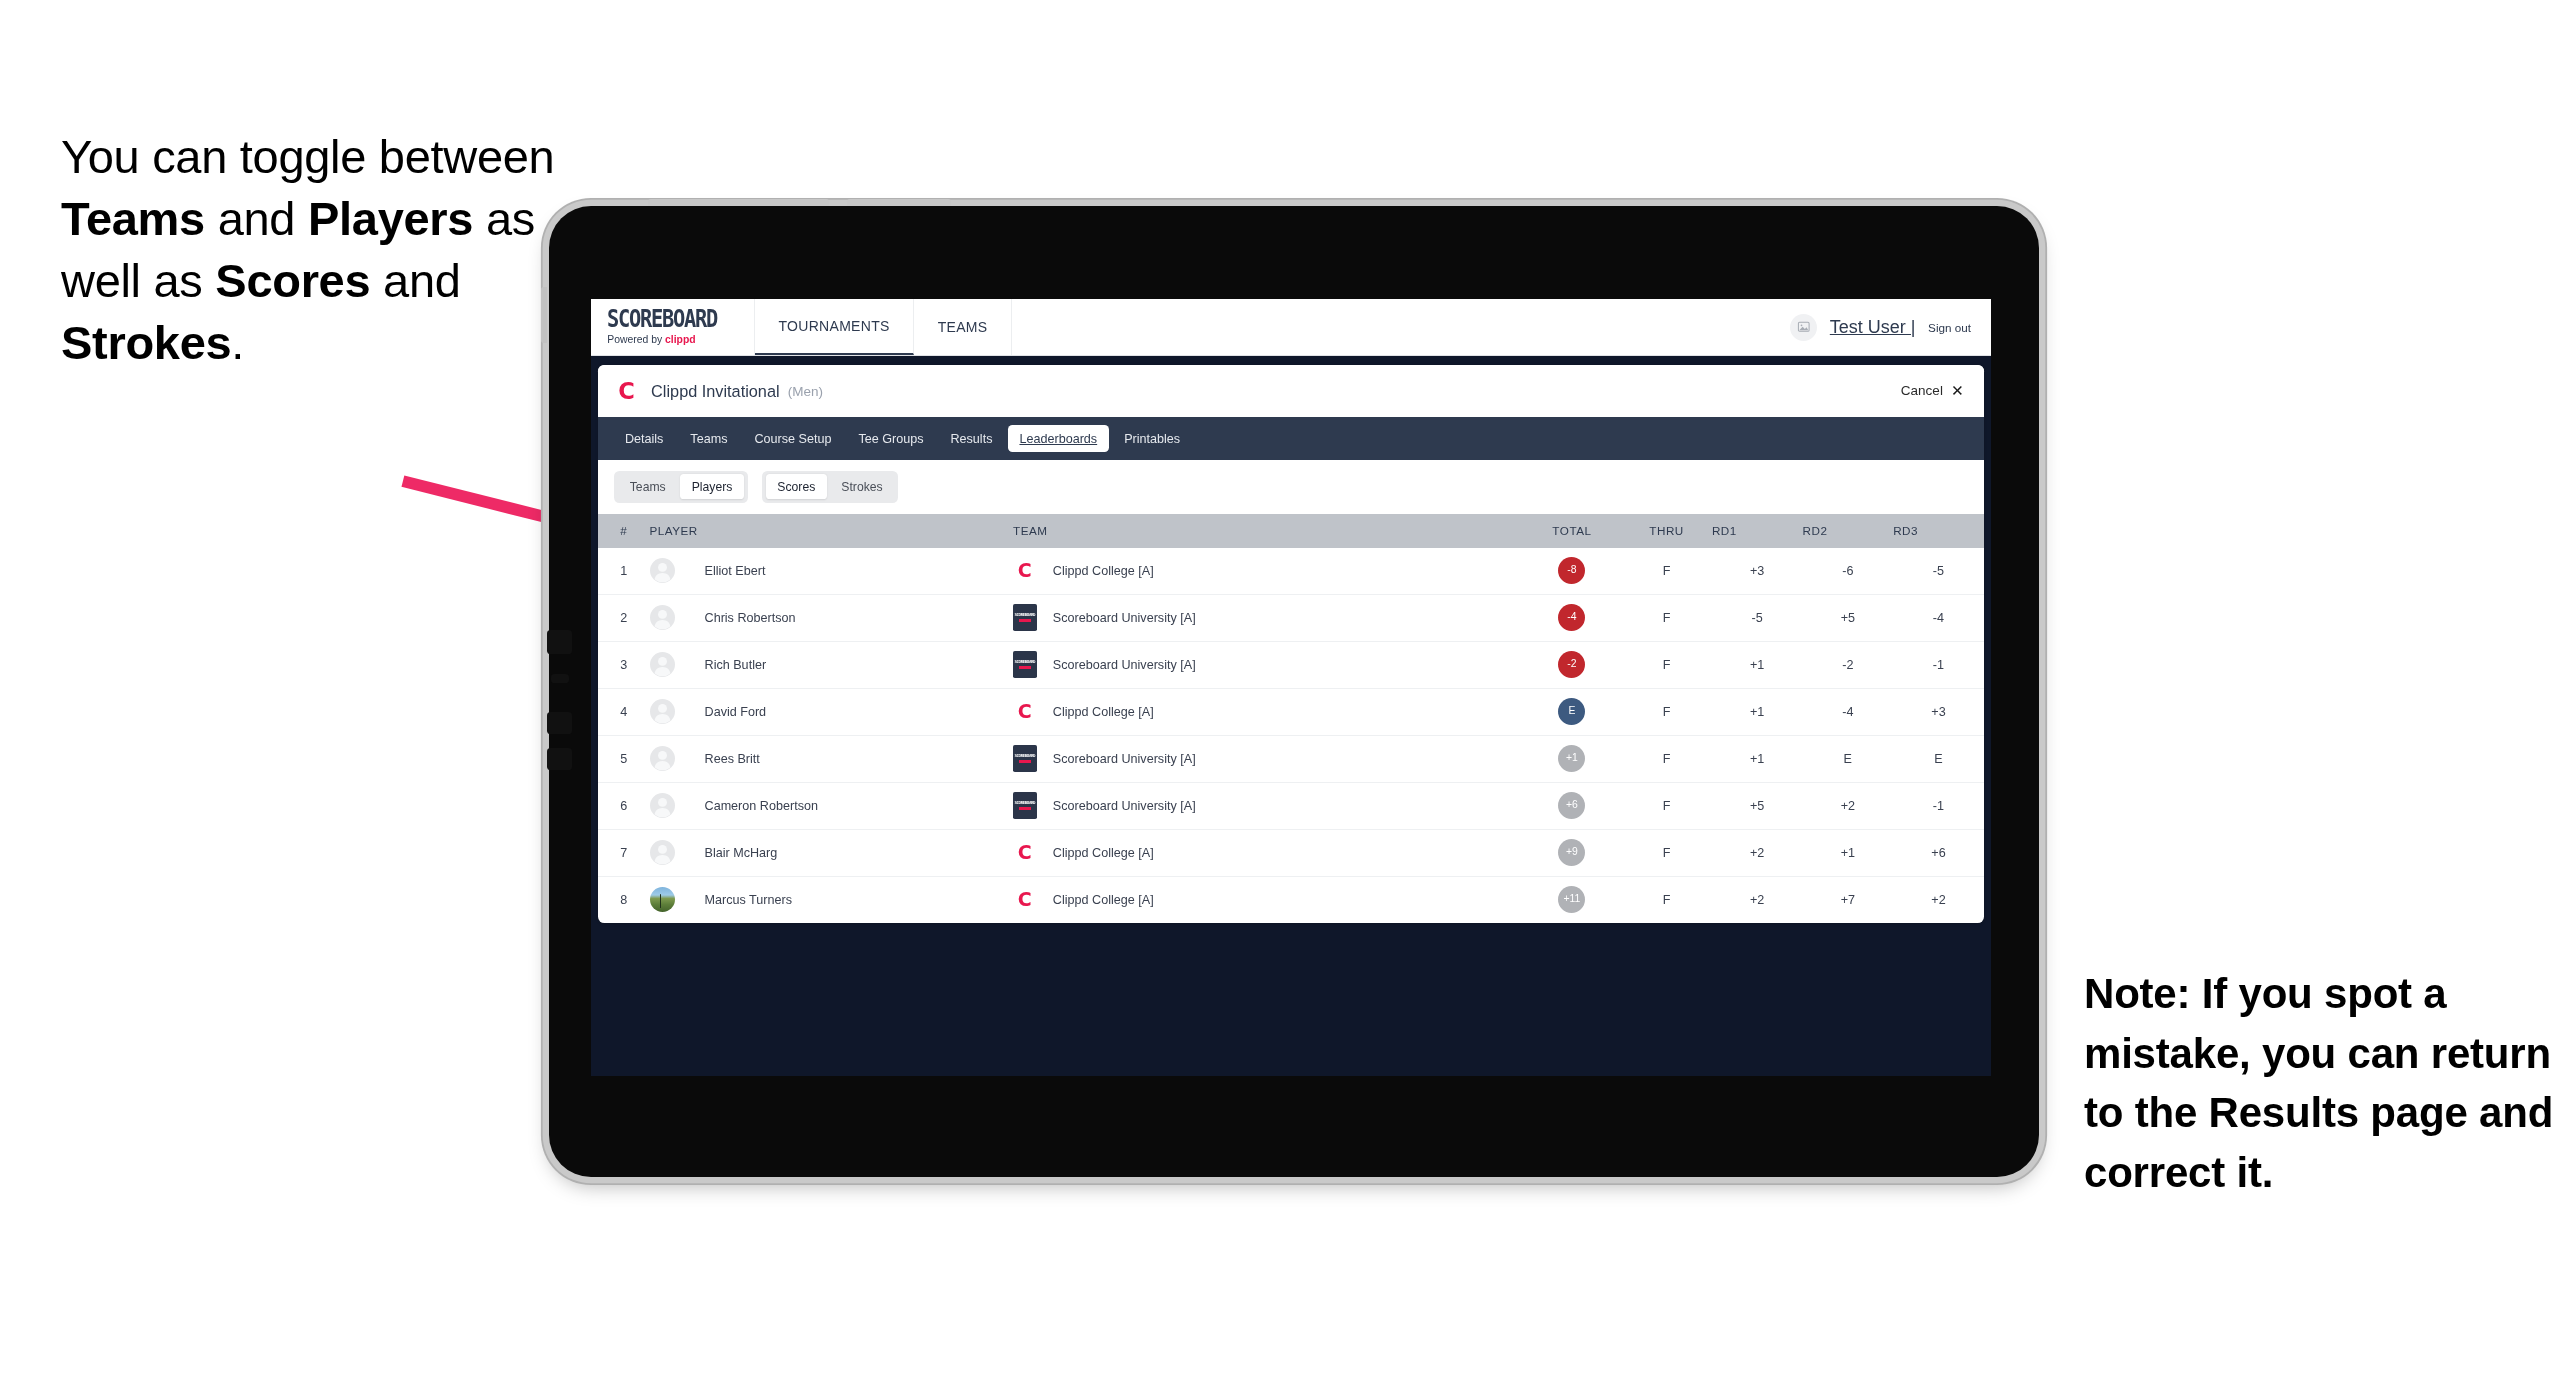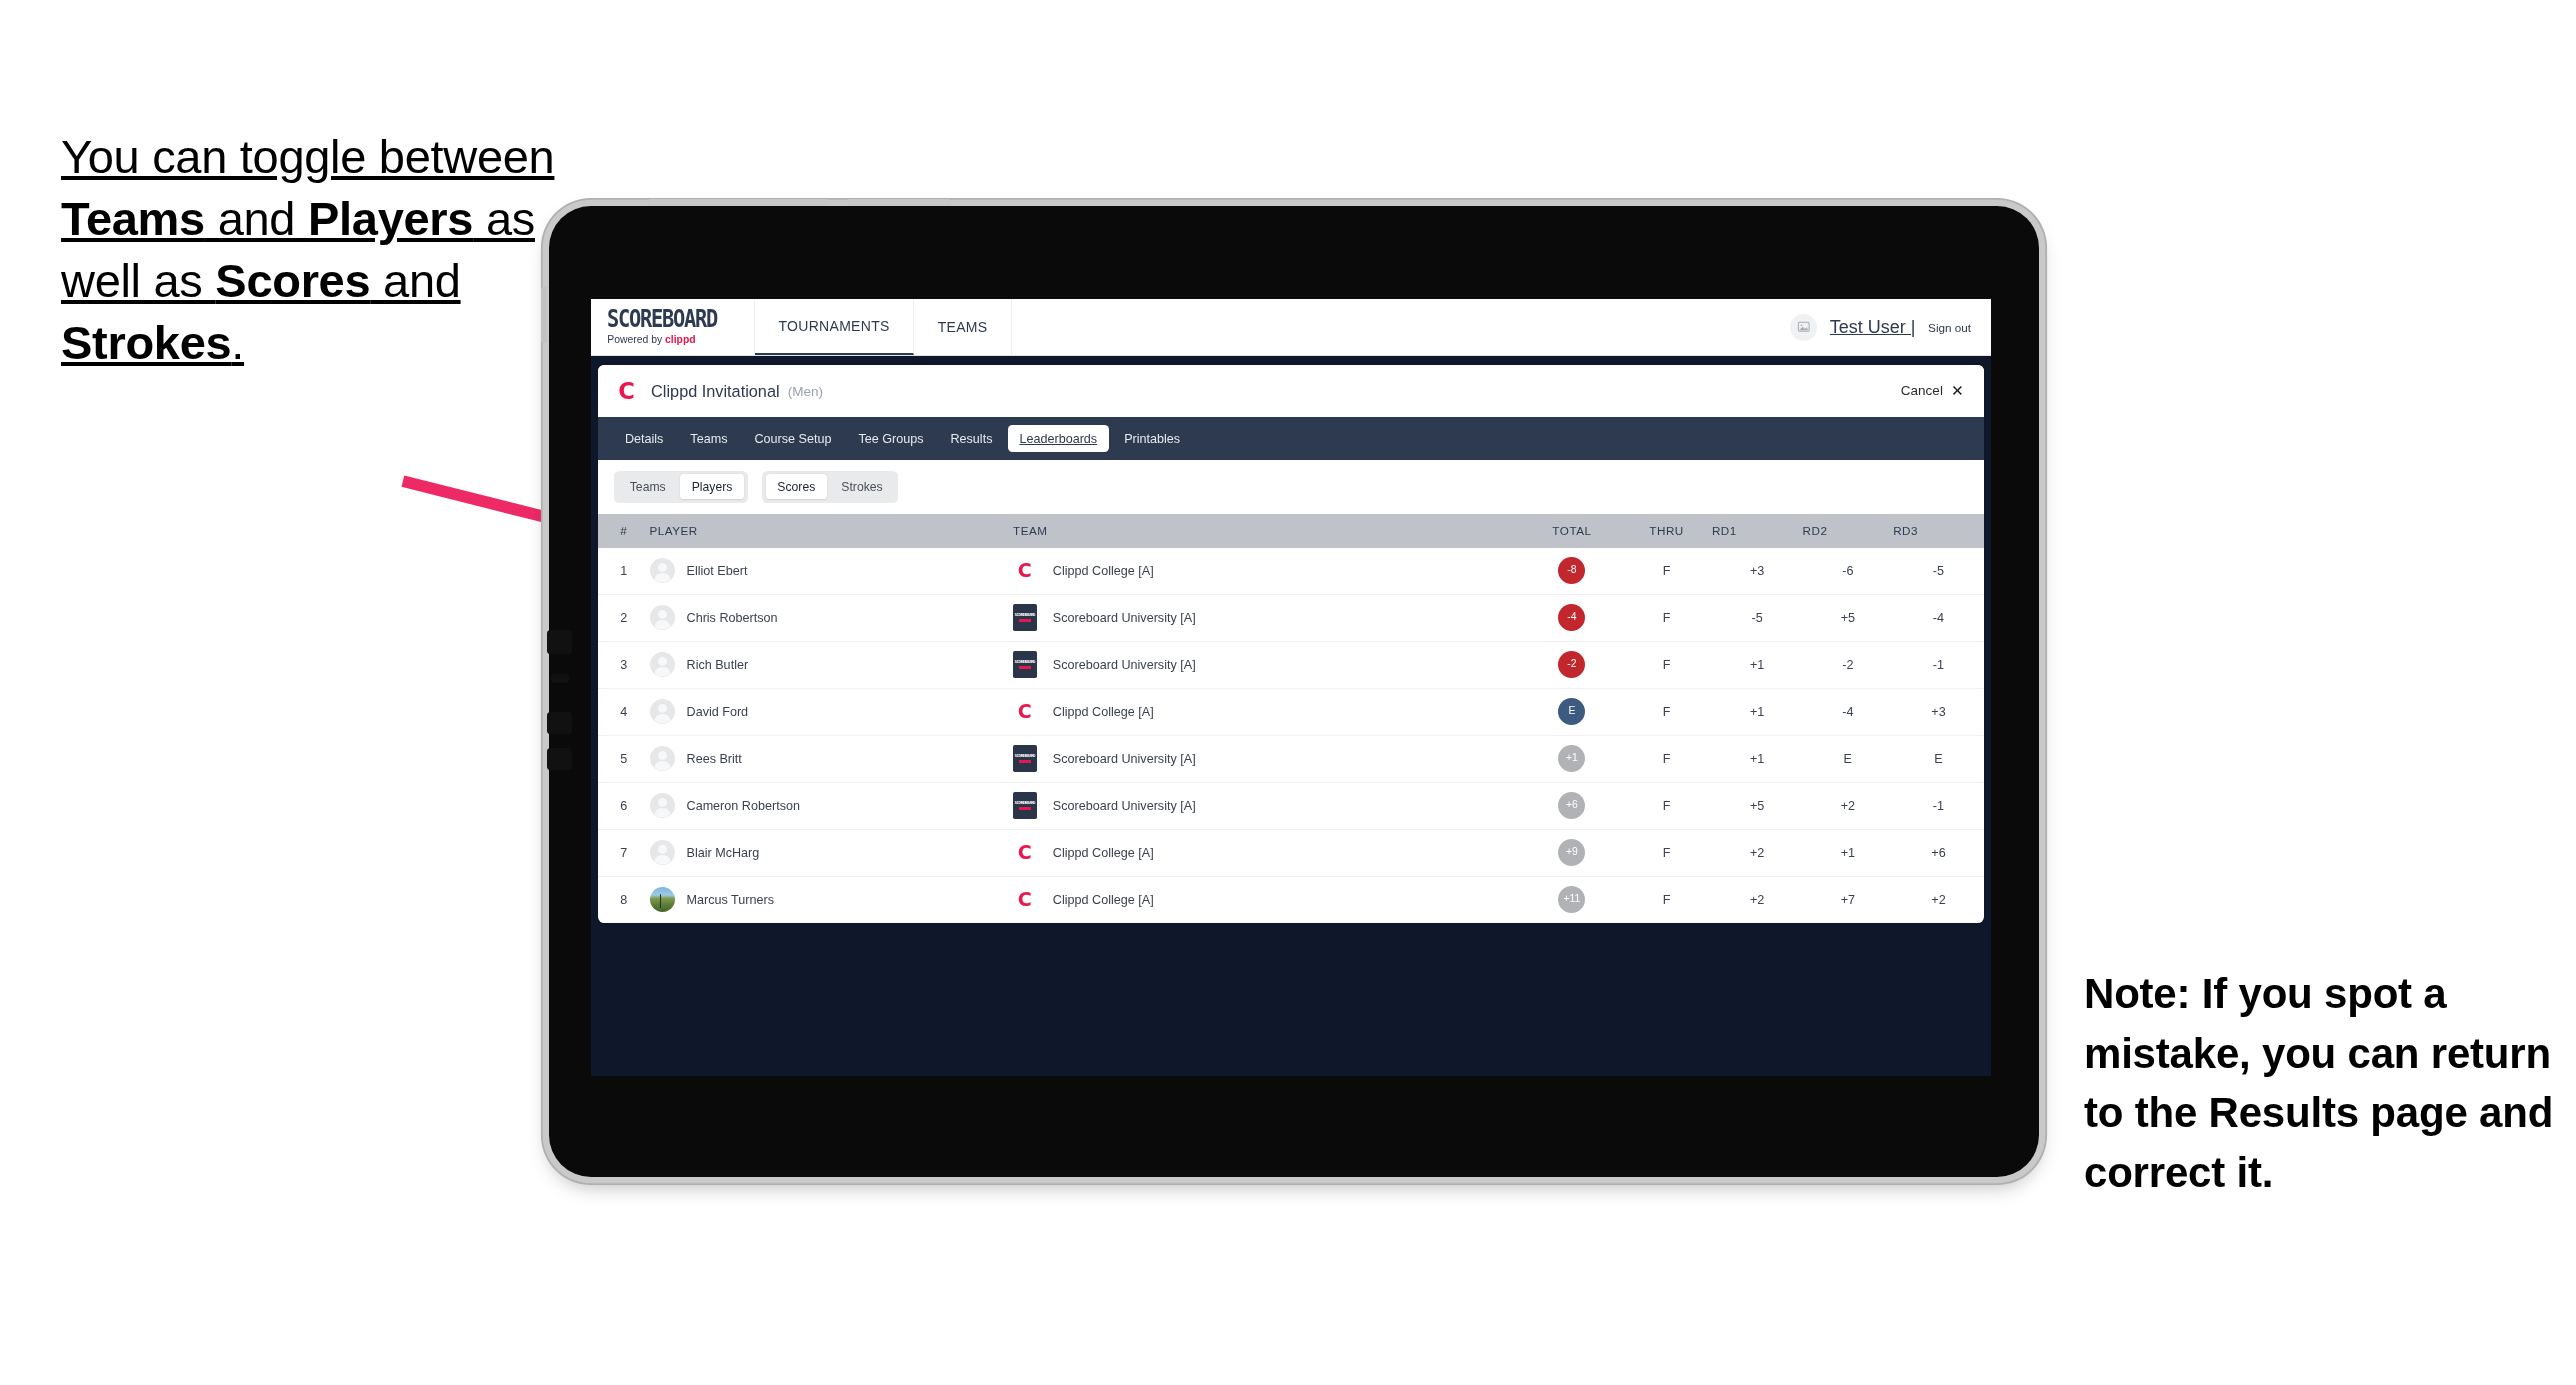--- a/index.html
+++ b/index.html
@@ -20,21 +20,20 @@
   .annot-left {
     position: absolute;
     left: 61px;
     top: 126px;
     width: 506px;
     font-size: 47px;
     line-height: 1.32;
     color: #000000;
     font-weight: 400;
     letter-spacing: -0.3px;
-    text-decoration: underline;
   }
   .annot-left b { font-weight: 700; }
 
   .annot-right {
     position: absolute;
     left: 2084px;
     top: 964px;
     width: 492px;
     font-size: 42px;
     line-height: 1.42;
@@ -316,21 +315,21 @@
 
   table.lb tbody td {
     height: 46px;
     border-bottom: 0.9px solid #eef0f2;
     font-size: 12.6px;
     color: #3a4150;
     padding: 0;
     vertical-align: middle;
   }
   td.rank { text-align: center; color: #3a4150; font-size: 12.6px; }
-  .player-cell { display: flex; align-items: center; gap: 12px; }
+  .player-cell { display: flex; align-items: center; gap: 30px; }
   .p-avatar {
     width: 25px; height: 25px; border-radius: 50%;
     background: #e6e7e9; flex: none;
     display: flex; align-items: flex-end; justify-content: center;
     overflow: hidden;
   }
   .p-avatar.photo {
     background: linear-gradient(to bottom, #7fb4dd 0%, #9ecbe8 32%, #7e9a4f 46%, #5d7e39 70%, #44632b 100%);
     position: relative;
   }

